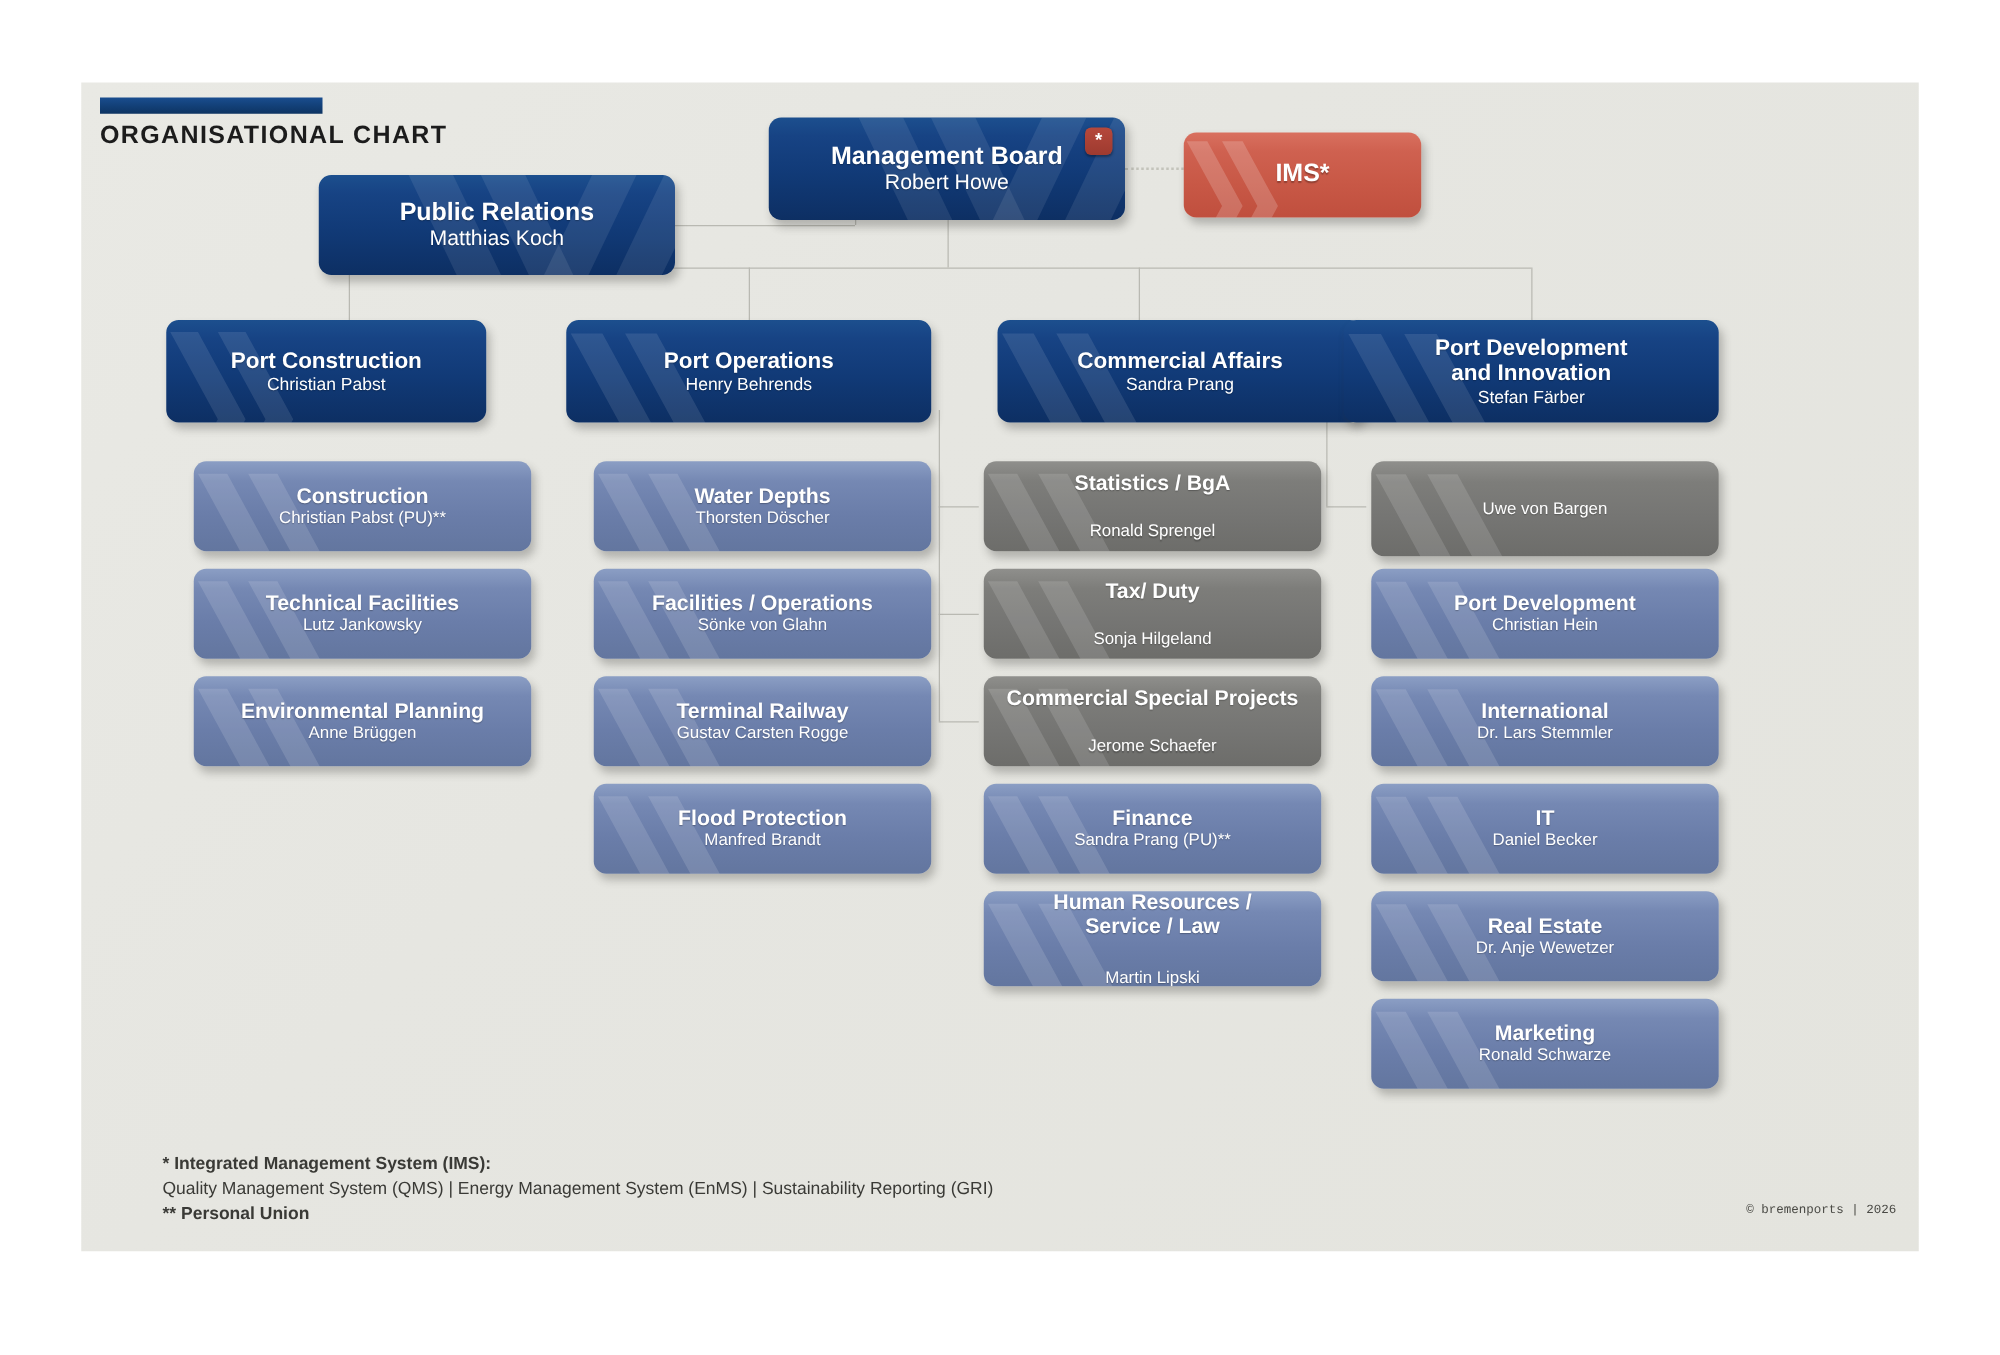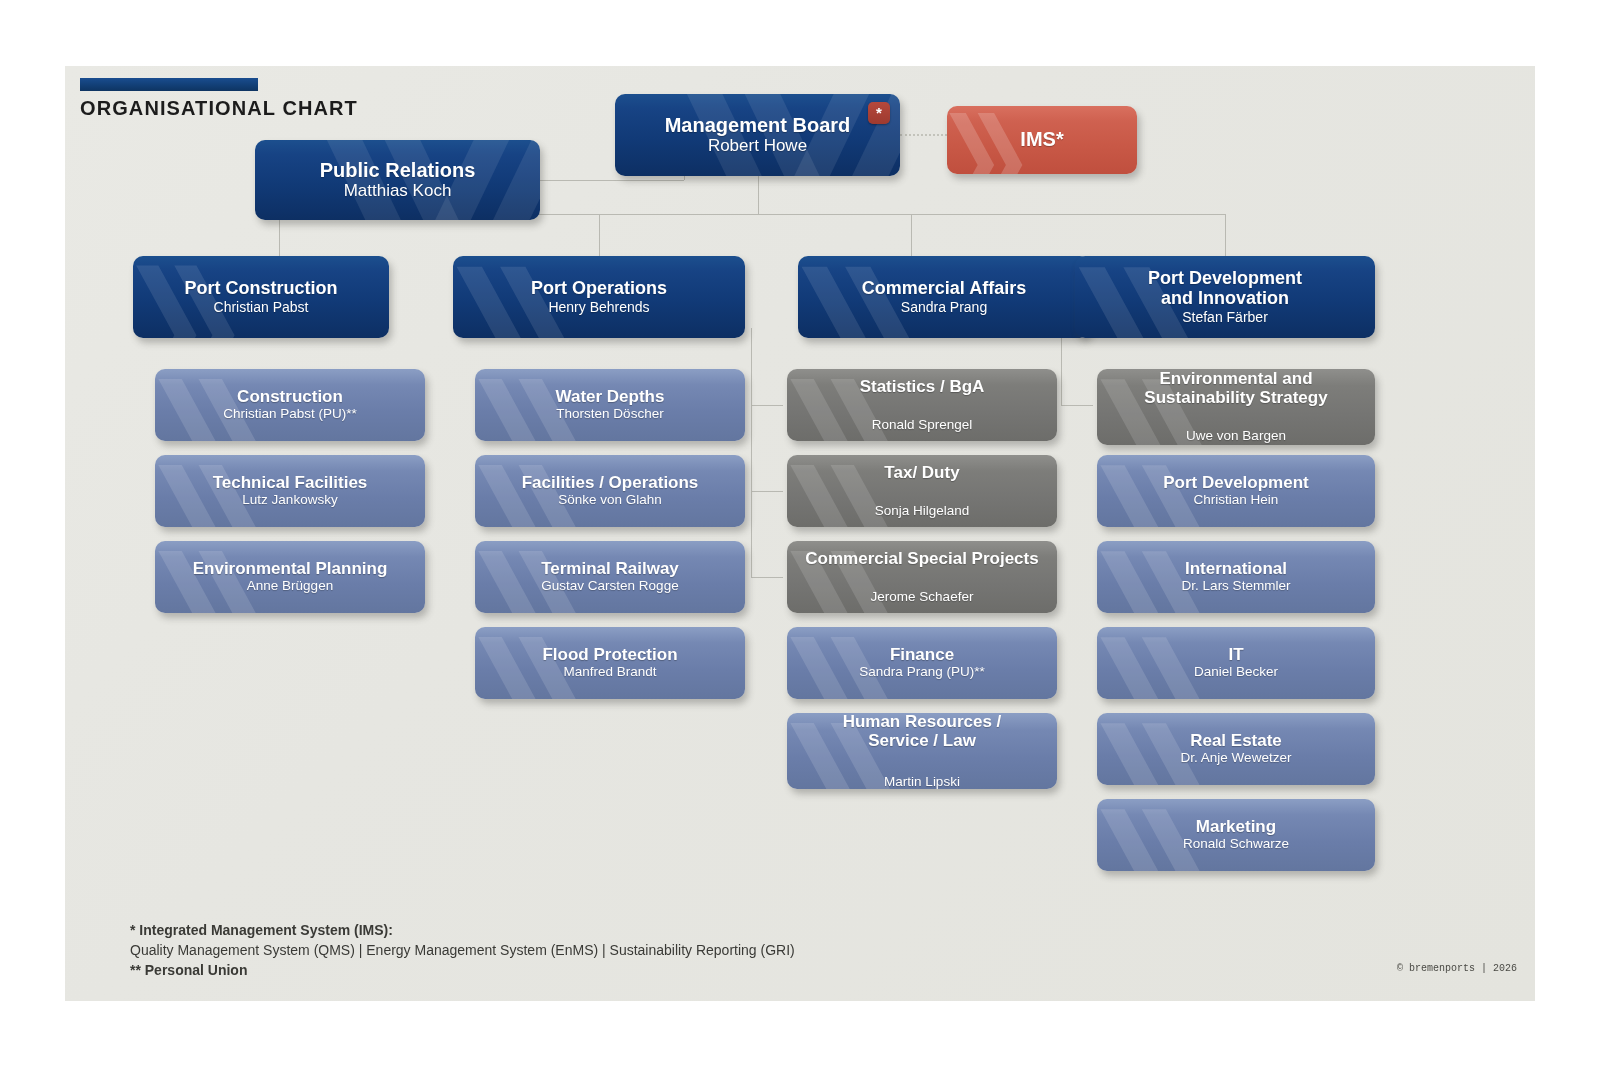--- a/index.html
+++ b/index.html
@@ -379,21 +379,20 @@
         <div class="title">Port Development<br>and Innovation</div>
         <div class="sub">Stefan Färber</div>
       </div>
       <div class="node grey lvl3" style="left: 1032px; top: 303px; width: 278px; height: 76px;">
         <svg class="chev" viewBox="0 0 100 100" preserveAspectRatio="none">
           <g fill="rgba(255,255,255,0.13)">
             <polygon points="2,6 26,50 2,94 16,94 40,50 16,6"></polygon>
             <polygon points="26,6 50,50 26,94 40,94 64,50 40,6"></polygon>
           </g>
         </svg>
-        <div class="title">Environmental and<br>Sustainability Strategy</div>
         <div class="sub">Uwe von Bargen</div>
       </div>
       <div class="node slate lvl3" style="left: 1032px; top: 389px; width: 278px; height: 72px;">
         <svg class="chev" viewBox="0 0 100 100" preserveAspectRatio="none">
           <g fill="rgba(255,255,255,0.13)">
             <polygon points="2,6 26,50 2,94 16,94 40,50 16,6"></polygon>
             <polygon points="26,6 50,50 26,94 40,94 64,50 40,6"></polygon>
           </g>
         </svg>
         <div class="title">Port Development</div>

